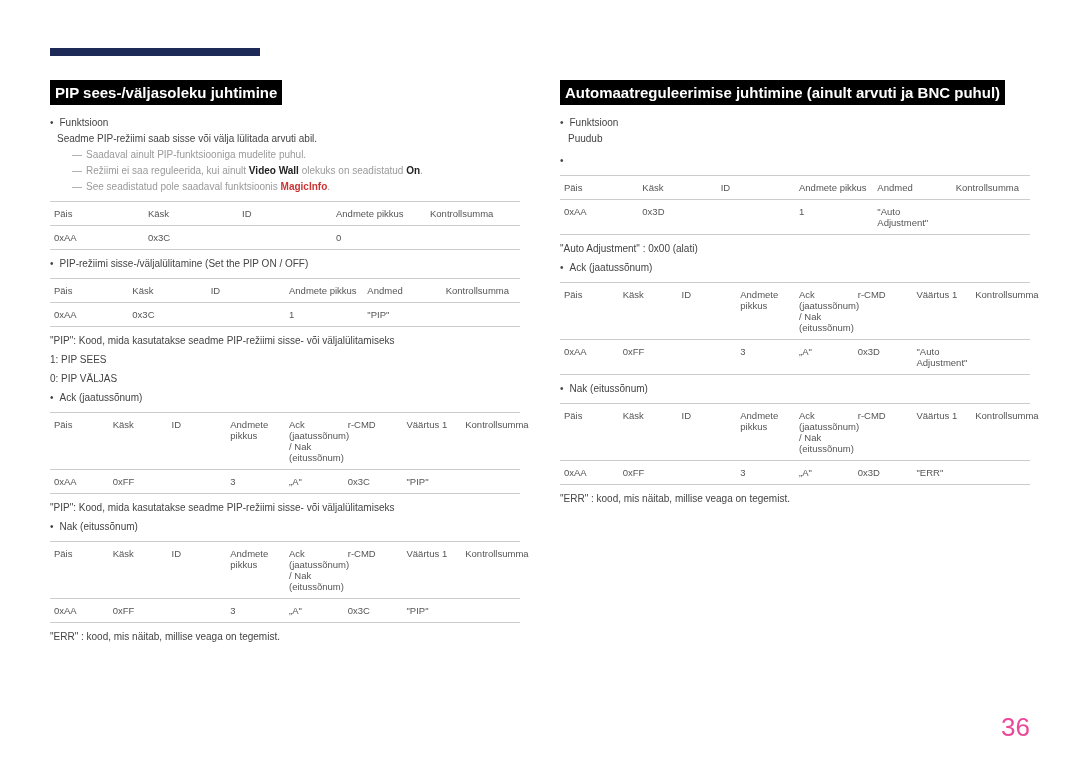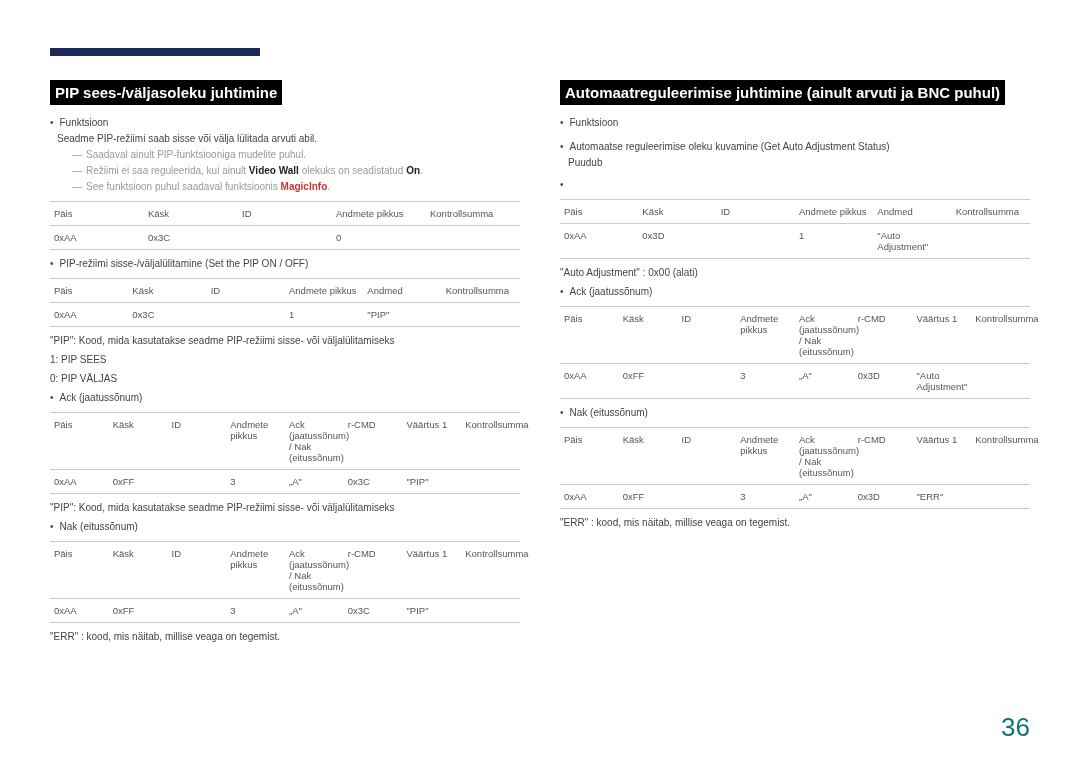--- a/index.html
+++ b/index.html
@@ -60,21 +60,21 @@
     color: #555;
     vertical-align: top;
   }
   th { color: #555; }
   .kv-line { font-size: 10px; color: #444; margin-top: 8px; }
   .page-num {
     position: absolute;
     right: 50px;
     bottom: 20px;
     font-size: 26px;
-    color: #0f766e;
+    color: #ec4899;
     font-weight: 300;
   }
 </style>
 </head>
 <body>
 
 <div class="top-bar"></div>
 
 <div class="columns">
 
@@ -82,21 +82,21 @@
     <div class="section-title">PIP sees-/väljasoleku juhtimine</div>
 
     <div class="bullet-line body-text">
       <span class="bullet-dot"></span>
       <span>Funktsioon</span>
     </div>
     <div class="body-text" style="margin-left:7px;">Seadme PIP-režiimi saab sisse või välja lülitada arvuti abil.</div>
 
     <div class="dash-note"><span class="dash">―</span><span>Saadaval ainult PIP-funktsiooniga mudelite puhul.</span></div>
     <div class="dash-note"><span class="dash">―</span><span>Režiimi ei saa reguleerida, kui ainult </span><span class="emph-dark">Video Wall</span><span> olekuks on seadistatud </span><span class="emph-dark">On</span><span>.</span></div>
-    <div class="dash-note"><span class="dash">―</span><span>See funktsioon puhul saadaval funktsioonis </span><span class="emph-red">MagicInfo</span><span>.</span></div>
+    <div class="dash-note"><span class="dash">―</span><span>See seadistatud pole saadaval funktsioonis </span><span class="emph-red">MagicInfo</span><span>.</span></div>
 
 
     <table>
       <tbody>
           <tr>
             <th>Päis</th>
             <th>Käsk</th>
             <th>ID</th>
             <th>Andmete pikkus</th>
             <th>Kontrollsumma</th>
@@ -207,24 +207,20 @@
   </div>
 
   <div class="col">
     <div class="section-title">Automaatreguleerimise juhtimine (ainult arvuti ja BNC puhul)</div>
 
     <div class="bullet-line body-text">
       <span class="bullet-dot"></span>
       <span>Funktsioon</span>
     </div>
 
-    <div class="bullet-line body-text" style="margin-top:8px;">
-        <span class="bullet-dot"></span>
-        <span>Automaatse reguleerimise oleku kuvamine (Get Auto Adjustment Status)</span>
-      </div>
     <div class="body-text" style="margin-left:8px;">Puudub</div>
 
     <div class="bullet-line body-text">
         <span class="bullet-dot"></span>
       </div>
 
     <table>
       <tbody>
           <tr>
             <th>Päis</th>

